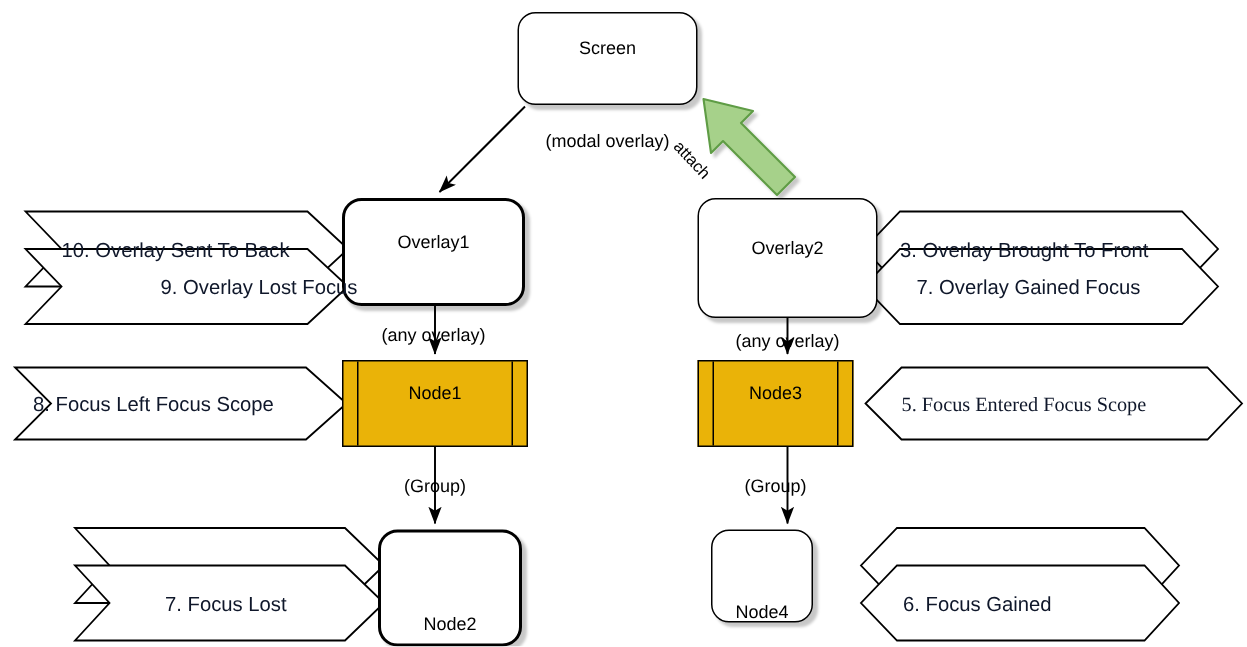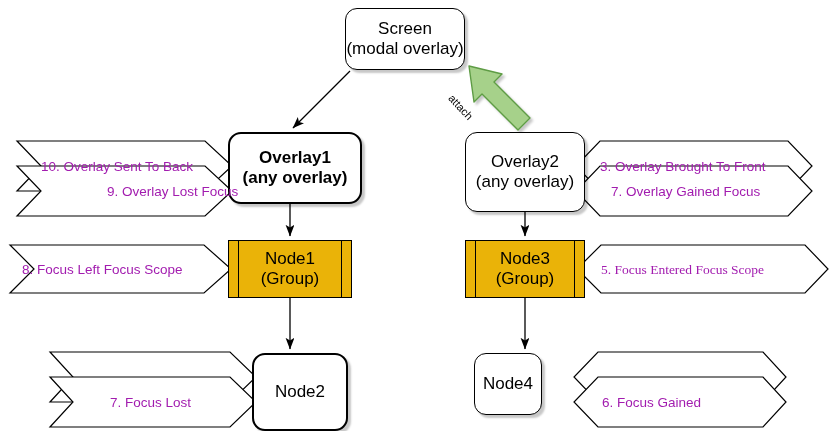--- a/index.html
+++ b/index.html
@@ -60,35 +60,35 @@
     bottom: 0;
     width: 0;
     border-left: 1.4px solid #000000;
   }
   .group-node .bar-l { left: 9px; }
   .group-node .bar-r { right: 9px; }
 
   .label-text {
     position: absolute;
     z-index: 4;
-    color: #a21caf;
+    color: #0f172a;
     white-space: nowrap;
     pointer-events: none;
   }
   .attach-label {
     position: absolute;
     z-index: 5;
     color: #000000;
     font-size: 11px;
     white-space: nowrap;
     transform: rotate(47deg);
     transform-origin: left top;
   }
   .t14 { font-size: 13.5px; }
-  .t13 { font-size: 17px; }
+  .t13 { font-size: 12px; margin-top: 48px; }
 </style>
 </head>
 <body>
 
 <div id="canvas">
 
   <svg class="svg-layer" viewBox="0 0 831 431" xmlns="http://www.w3.org/2000/svg">
     <defs>
       <marker id="arrowBlack" markerWidth="10" markerHeight="10" refX="8.6" refY="3.4" orient="auto" markerUnits="strokeWidth">
         <path d="M0,0 L9,3.4 L0,6.8 L2.1,3.4 Z" fill="#000000"></path>
@@ -131,38 +131,38 @@
     <g filter="url(#softshadow)">
       <polygon points="469,66 502,74 494,82 530,118 518,130 482,94 474,102" fill="#A6D18A" stroke="#5E9C45" stroke-width="1.4" stroke-linejoin="round"></polygon>
     </g>
   </svg>
 
   <div class="node rounded-thin" style="left:345px; top:8px; width:120px; height:62px;">
     <span class="ln t13">Screen</span>
     <span class="ln t13">(modal overlay)</span>
   </div>
 
-  <div class="node rounded-bold" style="left:228px; top:132px; width:134px; height:72px;font-weight:bold;">
+  <div class="node rounded-bold" style="left:228px; top:132px; width:122px; height:72px;">
     <span class="ln t13">Overlay1</span>
     <span class="ln t13">(any overlay)</span>
   </div>
 
   <div class="node rounded-thin" style="left:465px; top:132px; width:120px; height:80px;">
     <span class="ln t13">Overlay2</span>
     <span class="ln t13">(any overlay)</span>
   </div>
 
   <div class="node group-node" style="left:228px; top:240px; width:124px; height:58px; position:absolute;">
     <span class="bar-l"></span>
     <span class="bar-r"></span>
     <span class="ln t13">Node1</span>
     <span class="ln t13">(Group)</span>
   </div>
 
-  <div class="node group-node" style="left:465px; top:240px; width:120px; height:58px; position:absolute;">
+  <div class="node group-node" style="left:465px; top:240px; width:104px; height:58px; position:absolute;">
     <span class="bar-l"></span>
     <span class="bar-r"></span>
     <span class="ln t13">Node3</span>
     <span class="ln t13">(Group)</span>
   </div>
 
   <div class="node rounded-bold" style="left:252px; top:353px; width:96px; height:78px;">
     <span class="ln t13">Node2</span>
   </div>
 

